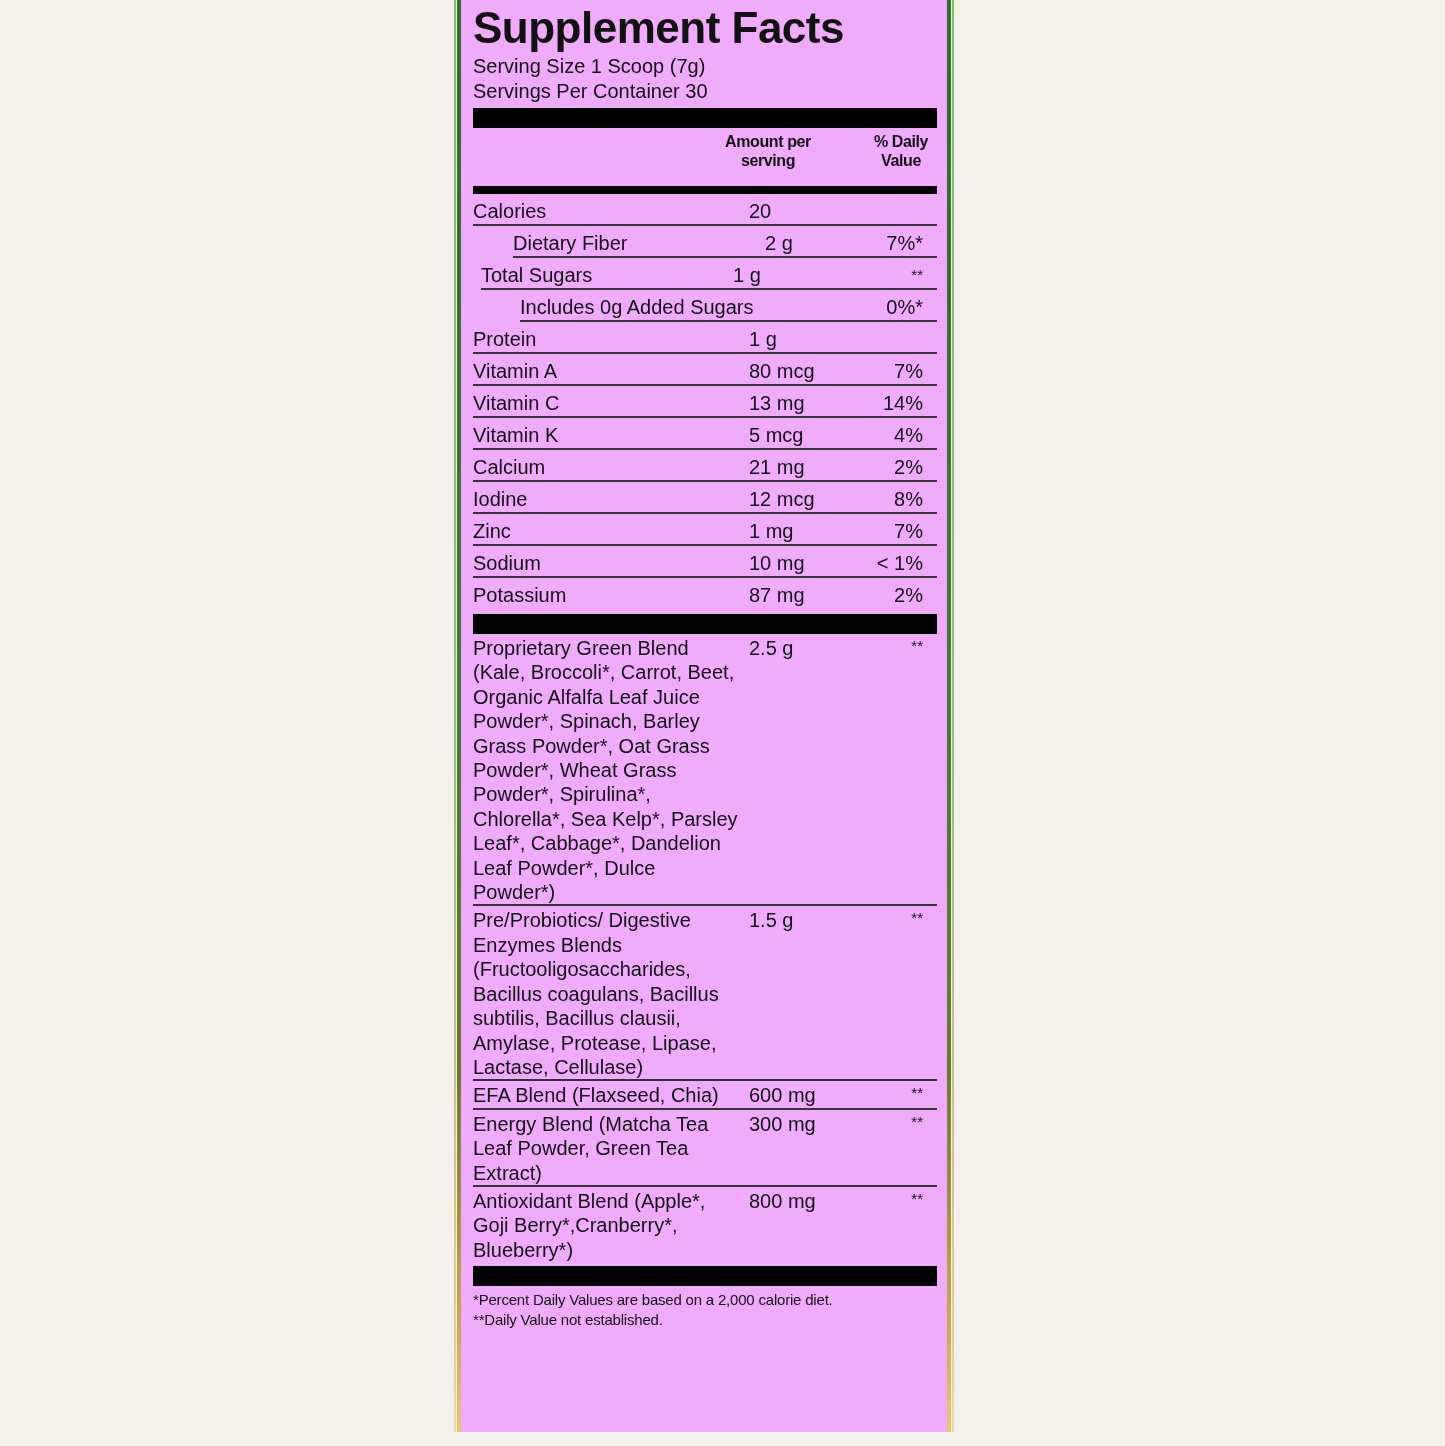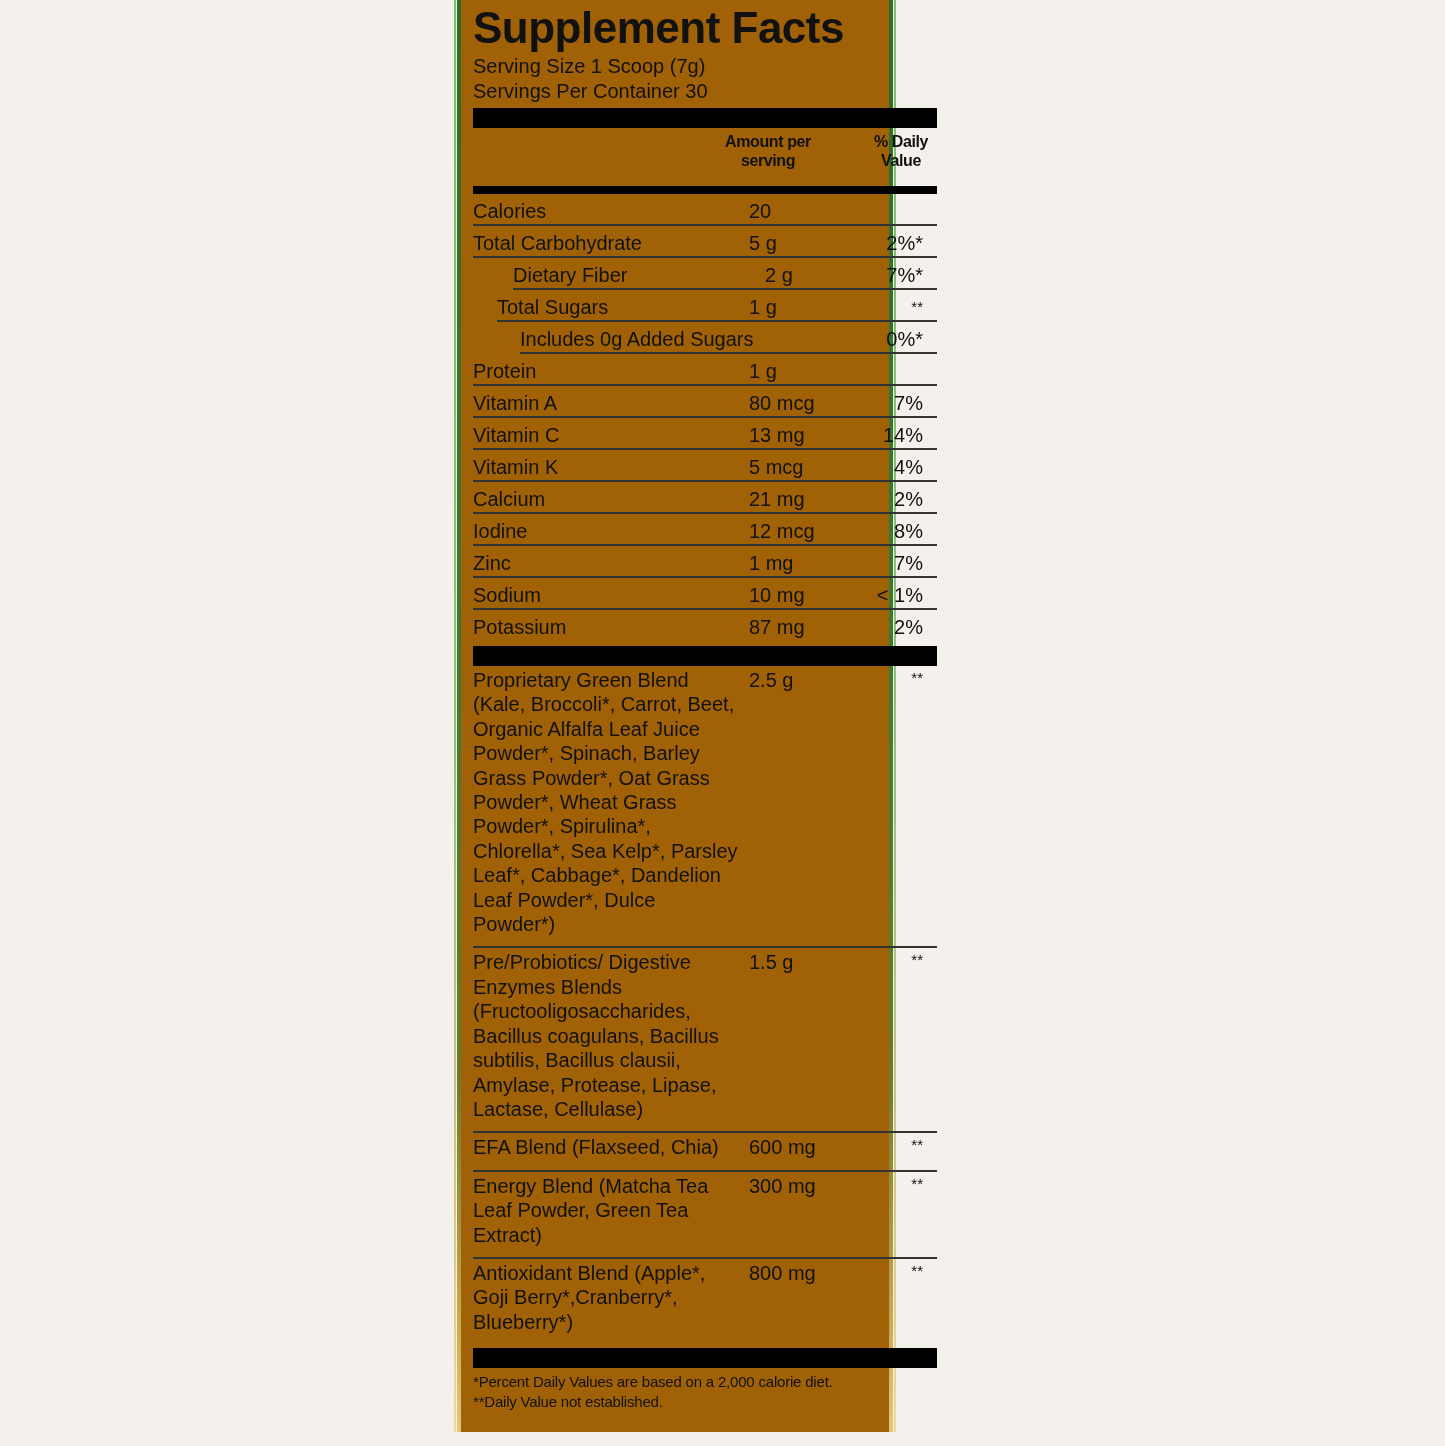--- a/index.html
+++ b/index.html
@@ -7,22 +7,22 @@
     width: 1445px; height: 1446px;
     background: #f4f0eb;
     position: relative;
     font-family: "Liberation Sans", sans-serif;
     color: #111;
     overflow: hidden;
   }
   .label-card {
     position: absolute;
     left: 457px; top: 0;
-    width: 436px; height: 1432px;
-    background: #a16207;
+    width: 494px; height: 1432px;
+    background: #f0abfc;
   }
   .border-left, .border-right {
     position: absolute; top: 0; width: 4px; height: 1432px;
     background: linear-gradient(to bottom, #2f6b2a 0%, #3d7a30 45%, #6a7a2a 75%, #c9a850 92%, #e6c77a 100%);
   }
   .border-left { left: 0; }
   .border-right { right: 0; }
   .border-left::after, .border-right::after {
     content: ""; position: absolute; top: 0; width: 2px; height: 100%;
     background: linear-gradient(to bottom, #7fbf6a 0%, #8cc27a 50%, #d8c68a 85%, #f0d89a 100%);
@@ -58,21 +58,21 @@
   .row .amount { position: absolute; left: 276px; top: 0; }
   .row .dv { position: absolute; right: 14px; top: 0; }
   .row .dv.stars { font-size: 15px; top: -4px; }
 
   .simple .row { height: 32px; padding-top: 2px; box-sizing: border-box; }
   .simple .row .name, .simple .row .amount, .simple .row .dv { line-height: 30px; }
   .simple .row .amount, .simple .row .dv { top: 2px; }
 
   .indent1 { margin-left: 24px; }
 
-  .blend .row { padding-top: 2px; padding-bottom: 10px; }
+  .blend .row { padding-top: 2px; padding-bottom: 0; }
   .blend .row .name { width: 265px; line-height: 24.4px; }
   .blend .row .amount { top: 2px; }
   .blend .row .dv.stars { top: 0px; }
 
   .footnotes { font-size: 15px; line-height: 20px; margin-top: 4px; letter-spacing: -0.2px; }
 </style>
 </head>
 <body>
 
 <div class="label-card">
@@ -98,31 +98,26 @@
     </div>
 
     <div class="med-bar"></div>
 
     <div class="simple">
       <div class="row">
         <span class="name">Calories</span>
         <span class="amount">20</span>
         <span class="dv"></span>
       </div>
-      <div class="row indent1" style="margin-left:0;">
-        <span class="name">Total Carbohydrate</span>
-        <span class="amount">5 g</span>
-        <span class="dv">2%*</span>
-      </div>
       <div class="row" style="margin-left:40px;">
         <span class="name">Dietary Fiber</span>
         <span class="amount" style="left:252px;text-align:right;">2 g</span>
         <span class="dv">7%*</span>
       </div>
-      <div class="row" style="margin-left:24px;">
+      <div class="row" style="margin-left:8px;">
         <span class="name">Total Sugars</span>
         <span class="amount" style="left:252px;">1 g</span>
         <span class="dv stars">**</span>
       </div>
       <div class="row" style="margin-left:47px;">
         <span class="name">Includes 0g Added Sugars</span>
         <span class="dv">0%*</span>
       </div>
       <div class="row">
         <span class="name">Protein</span>

